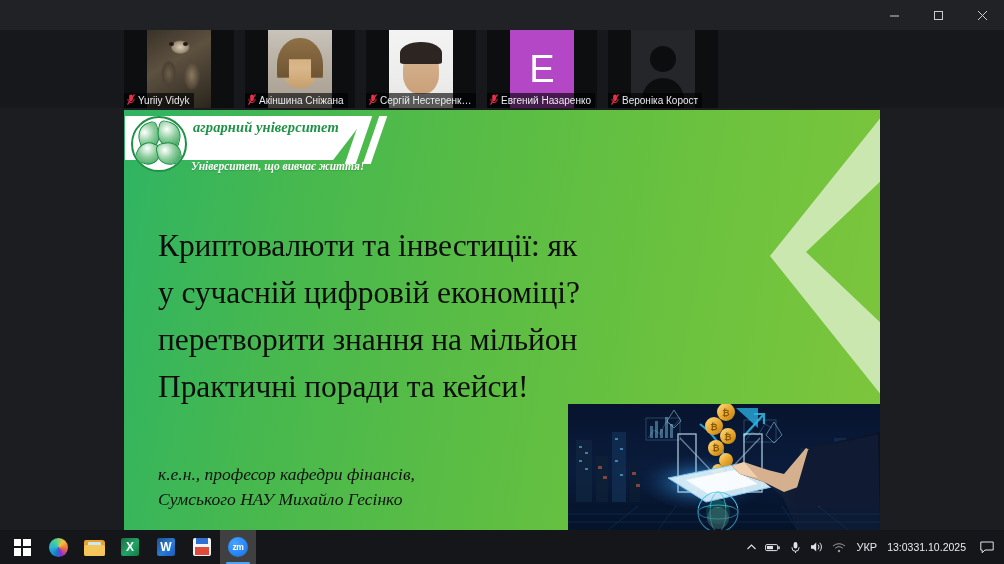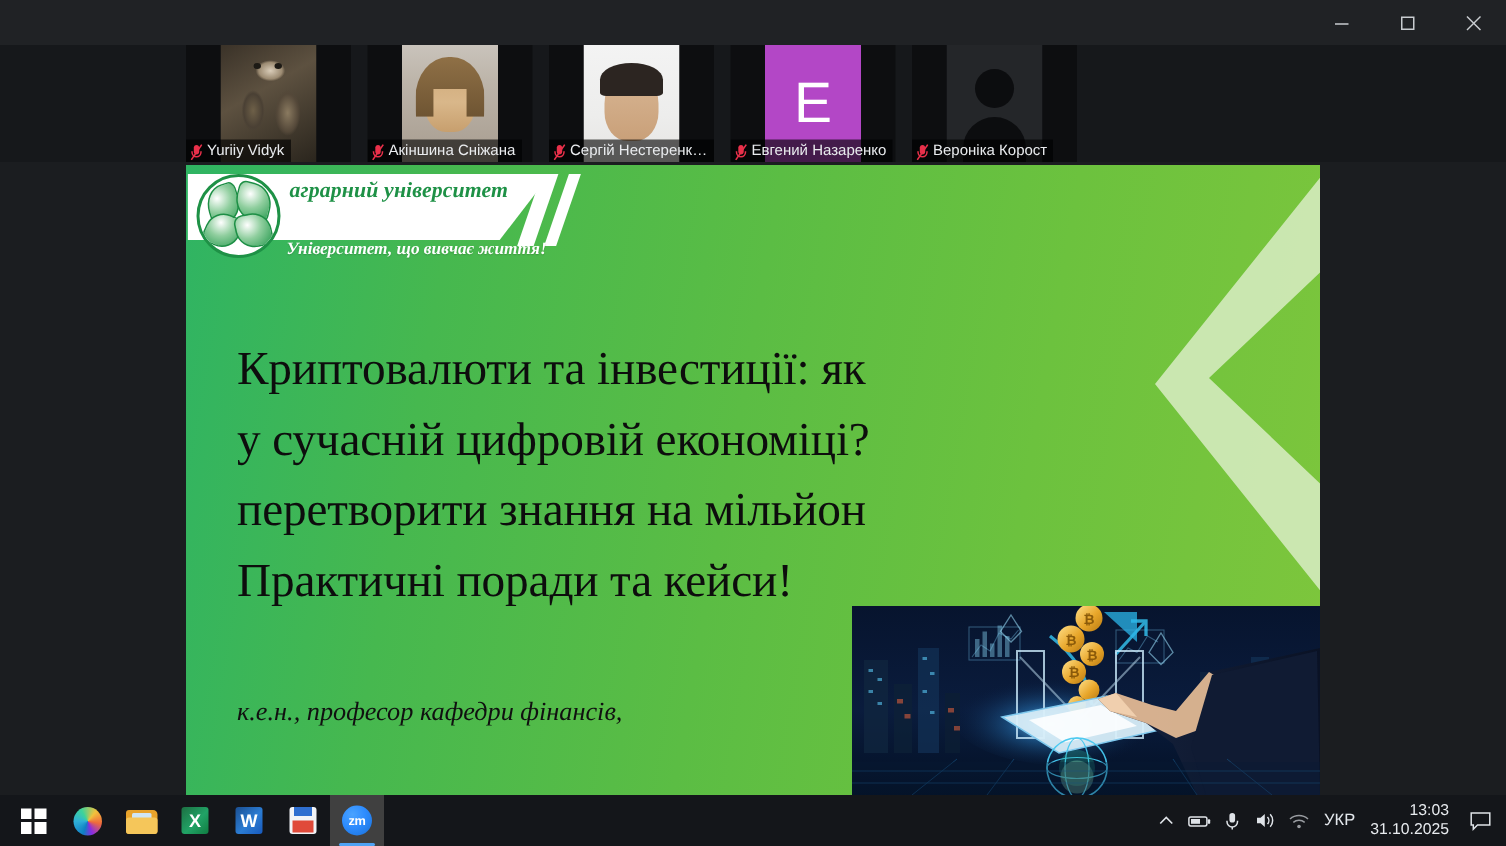--- a/index.html
+++ b/index.html
@@ -47,21 +47,21 @@
     flex: 0 0 auto;
   }
   .tile-media {
     position: absolute; left: 50%; transform: translateX(-50%);
     top: 0; width: 64px; height: 78px;
     overflow: hidden;
   }
   .tile-name {
     position: absolute; left: 0; bottom: 0;
     max-width: 110px;
-    display: flex; align-items: flex-end; gap: 3px;
+    display: flex; align-items: flex-start; gap: 3px;
     padding: 1px 4px 1px 3px;
     background: rgba(0,0,0,0.62);
     color: #e9ebee; font-size: 10px;
     white-space: nowrap; overflow: hidden;
     line-height: 13px;
   }
   .tile-name .nm { overflow: hidden; text-overflow: ellipsis; }
   .mic-off { flex: 0 0 auto; width: 8px; height: 11px; }
 
   
@@ -287,21 +287,21 @@
   .tray-ic {
     width: 22px; height: 34px;
     display:flex; align-items:center; justify-content:center;
     color: #dfe3e8;
   }
   .tray-lang {
     font-size: 11px; color: #e3e7ec; padding: 0 8px 0 6px;
     font-family: Liberation Sans, sans-serif;
   }
   .tray-clock {
-    display: flex; flex-direction: column; align-items: flex-end;
+    display: flex; align-items: flex-end;
     justify-content: center;
     font-size: 10.5px; line-height: 13px; color: #e8ebef;
     padding: 0 8px 0 2px; 
   }
   .tray-notify {
     width: 26px; height: 34px;
     display:flex; align-items:center; justify-content:center;
     color: #dfe3e8;
   }
 
@@ -452,20 +452,21 @@
 
       <div class="slide-title">
         <span class="ln">Криптовалюти та інвестиції: як</span>
         <span class="ln">у сучасній цифровій економіці?</span>
         <span class="ln">перетворити знання на мільйон</span>
         <span class="ln">Практичні поради та кейси!</span>
       </div>
 
       <div class="slide-subtitle">
         <span class="ln">к.е.н., професор кафедри фінансів,</span>
+        <span class="ln">Сумського НАУ Михайло Гесінко</span>
       </div>
 
       <div class="crypto-img">
         <svg width="312" height="126" viewBox="0 0 312 126" preserveAspectRatio="none" aria-hidden="true">
           <defs>
             <linearGradient id="night" x1="0" y1="0" x2="0" y2="1">
               <stop offset="0%" stop-color="#07142e"></stop>
               <stop offset="55%" stop-color="#0a1c3d"></stop>
               <stop offset="100%" stop-color="#031024"></stop>
             </linearGradient>

